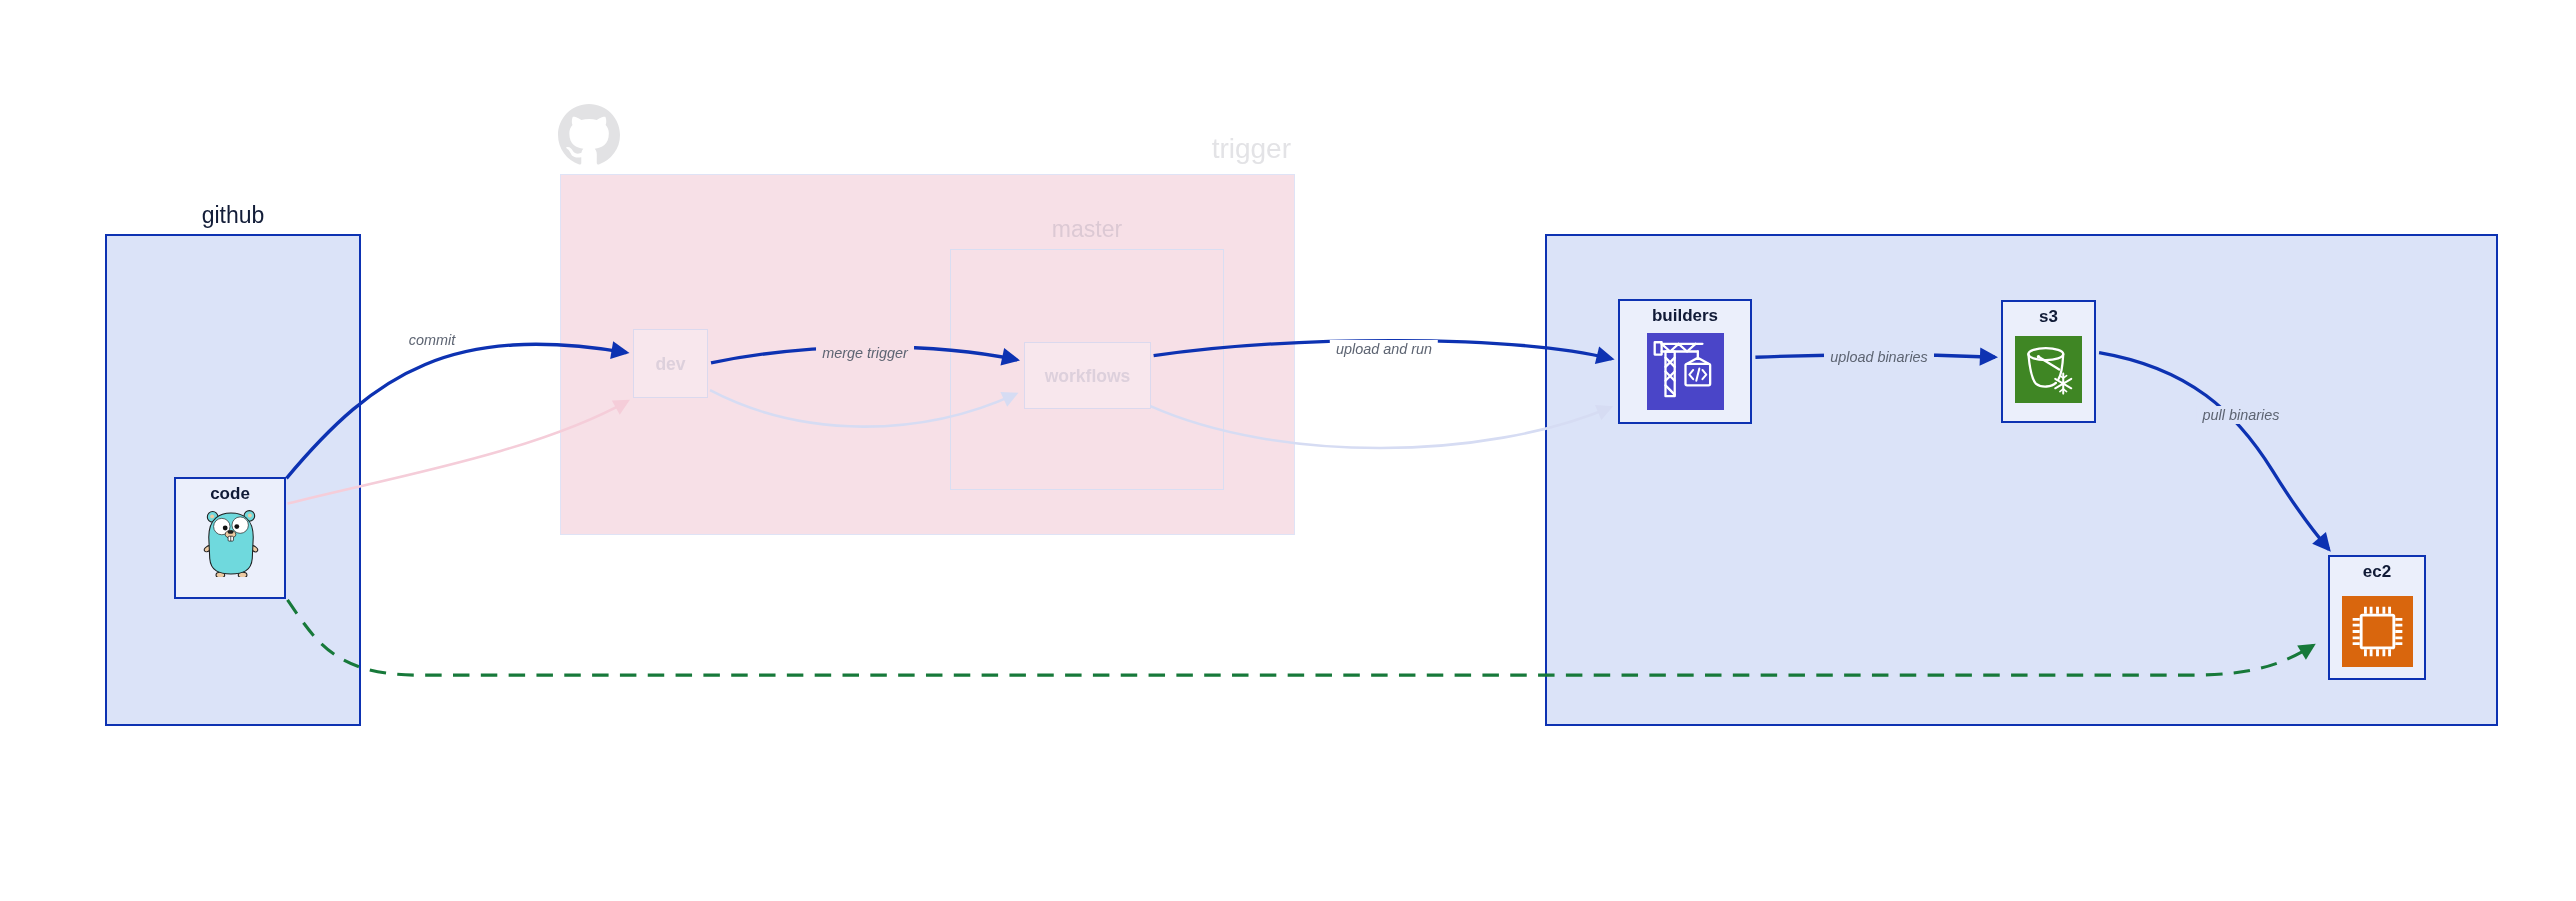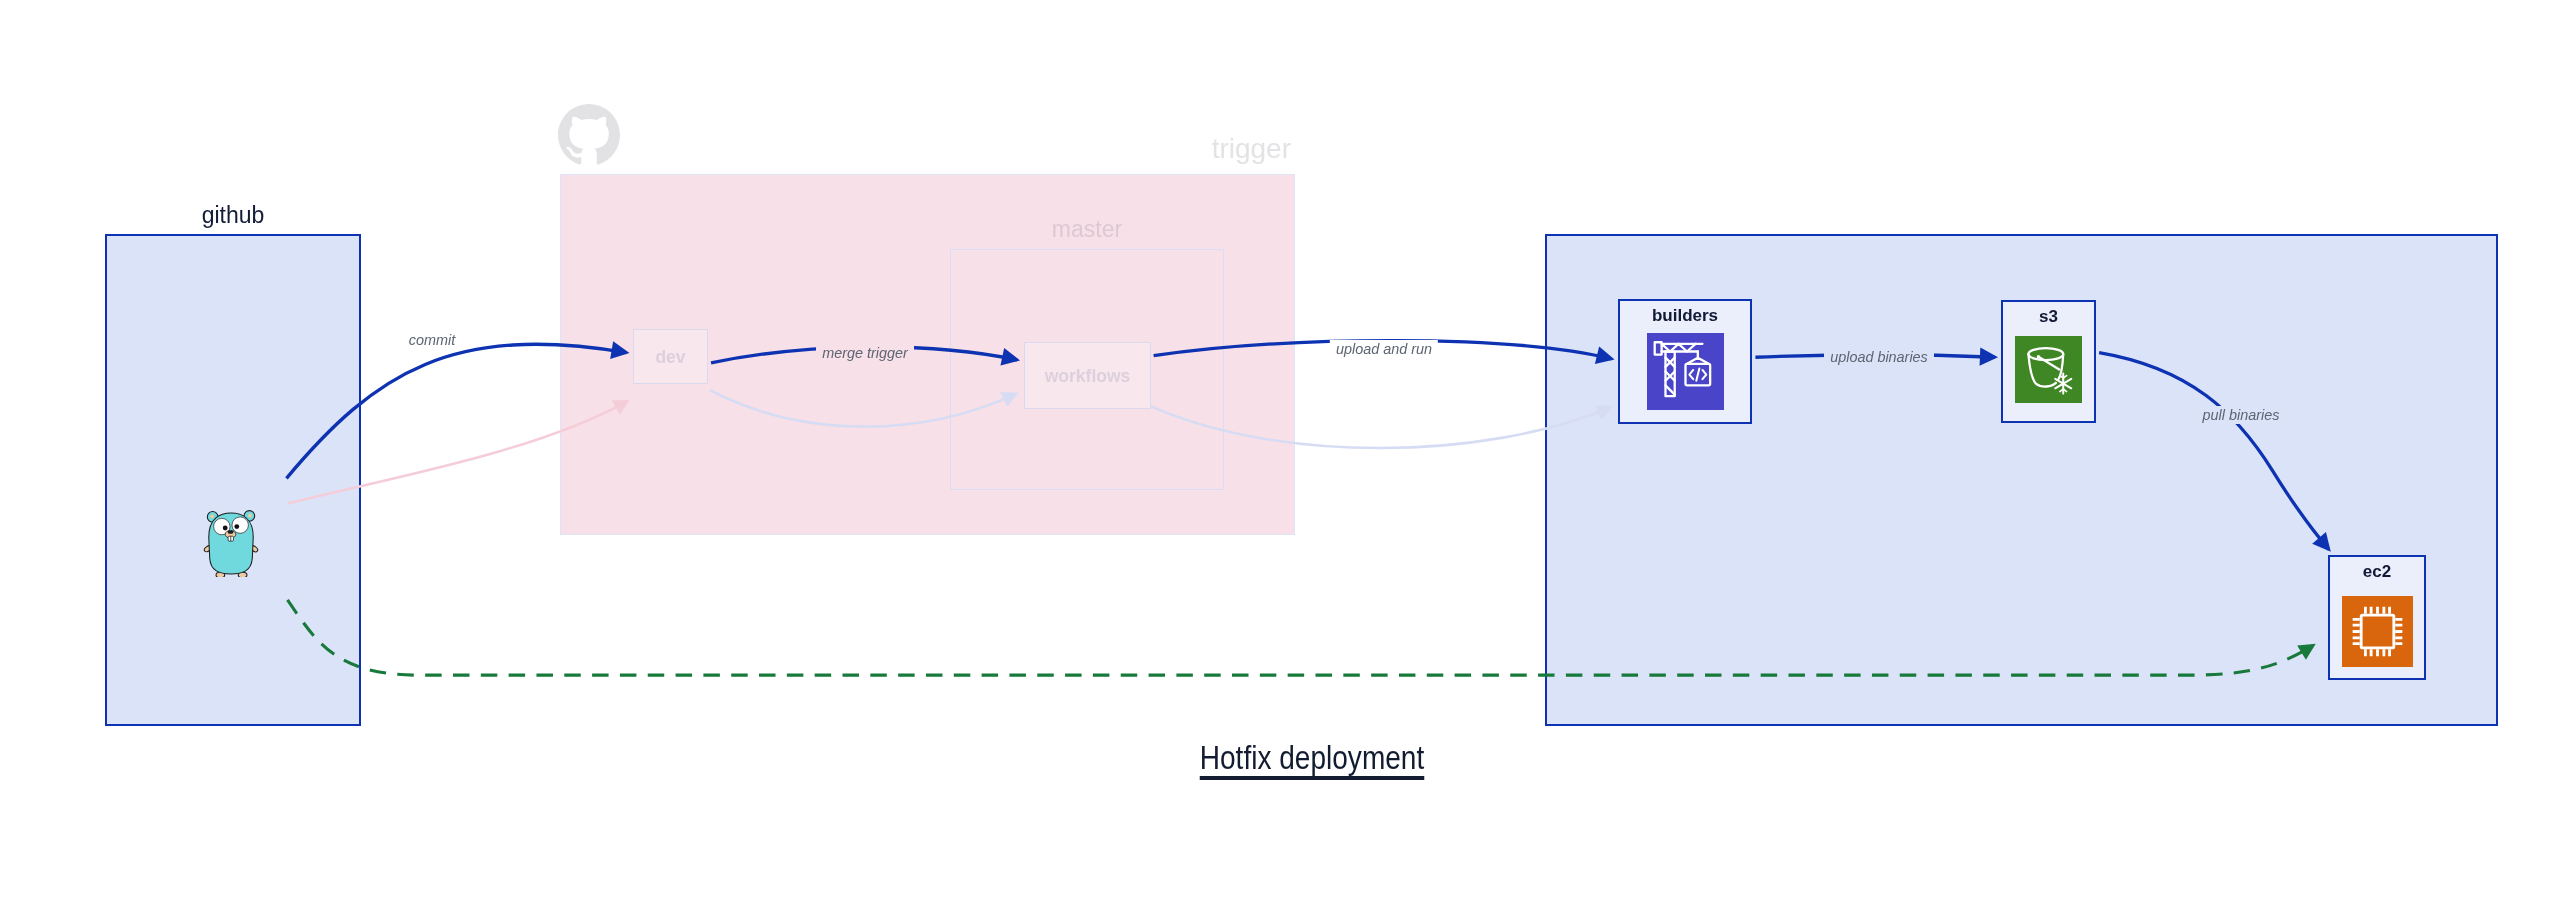--- a/index.html
+++ b/index.html
@@ -68,20 +68,23 @@
 
   <svg class="octocat" style="left:558px;top:104px;" width="62" height="62" viewBox="0 0 16 16">
     <path fill="#e2e2e4" d="M8 0C3.58 0 0 3.58 0 8c0 3.54 2.29 6.53 5.47 7.59.4.07.55-.17.55-.38 0-.19-.01-.82-.01-1.49-2.01.37-2.53-.49-2.69-.94-.09-.23-.48-.94-.82-1.13-.28-.15-.68-.52-.01-.53.63-.01 1.08.58 1.23.82.72 1.21 1.87.87 2.33.66.07-.52.28-.87.51-1.07-1.78-.2-3.64-.89-3.64-3.95 0-.87.31-1.59.82-2.15-.08-.2-.36-1.02.08-2.12 0 0 .67-.21 2.2.82.64-.18 1.32-.27 2-.27s1.36.09 2 .27c1.53-1.04 2.2-.82 2.2-.82.44 1.1.16 1.92.08 2.12.51.56.82 1.27.82 2.15 0 3.07-1.87 3.75-3.65 3.95.29.25.54.73.54 1.48 0 1.07-.01 1.93-.01 2.2 0 .21.15.46.55.38A8.013 8.013 0 0 0 16 8c0-4.42-3.58-8-8-8z"></path>
   </svg>
 
   <div class="container-label faded-master" style="left:950px;top:216px;width:274px;">master</div>
   <div class="subcontainer" style="left:950px;top:249px;width:274px;height:241px;"></div>
 
   <div class="container" style="left:1545px;top:234px;width:953px;height:492px;"></div>
 
+  <div class="node" style="left:174px;top:477px;width:112px;height:122px;">
+    <div class="node-label">code</div>
+  </div>
   <svg class="icon-tile" style="left:202px;top:509px;" width="58" height="68" viewBox="0 0 120 140">
     <g stroke="#1f1f1f" stroke-width="2.2">
       <circle cx="22" cy="16" r="11" fill="#6fd9dd"></circle>
       <circle cx="98" cy="14" r="11" fill="#6fd9dd"></circle>
       <circle cx="21" cy="15" r="4" fill="#edcaa2" stroke="none"></circle>
       <circle cx="99" cy="13" r="4" fill="#edcaa2" stroke="none"></circle>
       <ellipse cx="12" cy="82" rx="8" ry="5" fill="#edcaa2" transform="rotate(-35 12 82)"></ellipse>
       <ellipse cx="108" cy="82" rx="8" ry="5" fill="#edcaa2" transform="rotate(35 108 82)"></ellipse>
       <ellipse cx="38" cy="136" rx="9" ry="5.5" fill="#edcaa2"></ellipse>
       <ellipse cx="84" cy="136" rx="9" ry="5.5" fill="#edcaa2"></ellipse>
@@ -90,21 +93,21 @@
       <circle cx="79" cy="33" r="17" fill="#fff" stroke-width="1.4"></circle>
       <circle cx="48" cy="39" r="5" fill="#111" stroke="none"></circle>
       <circle cx="72" cy="36" r="5" fill="#111" stroke="none"></circle>
       <ellipse cx="59" cy="52" rx="11" ry="8" fill="#edcaa2" stroke-width="1.6"></ellipse>
       <rect x="53" y="44" width="12" height="7" rx="3.5" fill="#1f1f1f" stroke="none"></rect>
       <rect x="54" y="56" width="11" height="10" rx="2" fill="#fff" stroke-width="1.6"></rect>
       <line x1="59.5" y1="56" x2="59.5" y2="66" stroke-width="1.6"></line>
     </g>
   </svg>
 
-  <div class="node faded" style="left:633px;top:329px;width:75px;height:55px;">
+  <div class="node faded" style="left:633px;top:329px;width:75px;height:69px;">
     <div class="node-label">dev</div>
   </div>
 
   <div class="node faded" style="left:1024px;top:342px;width:127px;height:67px;">
     <div class="node-label">workflows</div>
   </div>
 
   <div class="node" style="left:1618px;top:299px;width:134px;height:125px;">
     <div class="node-label">builders</div>
   </div>
@@ -181,18 +184,15 @@
     <path class="edge-blue" d="M 3407 693 C 3560 687, 3730 687, 3872 693" marker-end="url(#m-blue)"></path>
     <path class="edge-blue" d="M 4074 684 C 4250 714, 4340 800, 4410 912 C 4462 996, 4496 1038, 4520 1066" marker-end="url(#m-blue)"></path>
   </svg>
 
   <span class="edge-label on-white" style="left:432px;top:340px;">commit</span>
   <span class="edge-label on-pink" style="left:865px;top:353px;">merge trigger</span>
   <span class="edge-label on-white" style="left:1384px;top:349px;">upload and run</span>
   <span class="edge-label on-lav" style="left:1879px;top:357px;">upload binaries</span>
   <span class="edge-label on-lav" style="left:2241px;top:415px;">pull binaries</span>
 
-  <div class="diagram-title">
-    <span class="narrow">Hotfix deployment</span>
-  </div>
 
 </div>
 
 
 </body></html>

